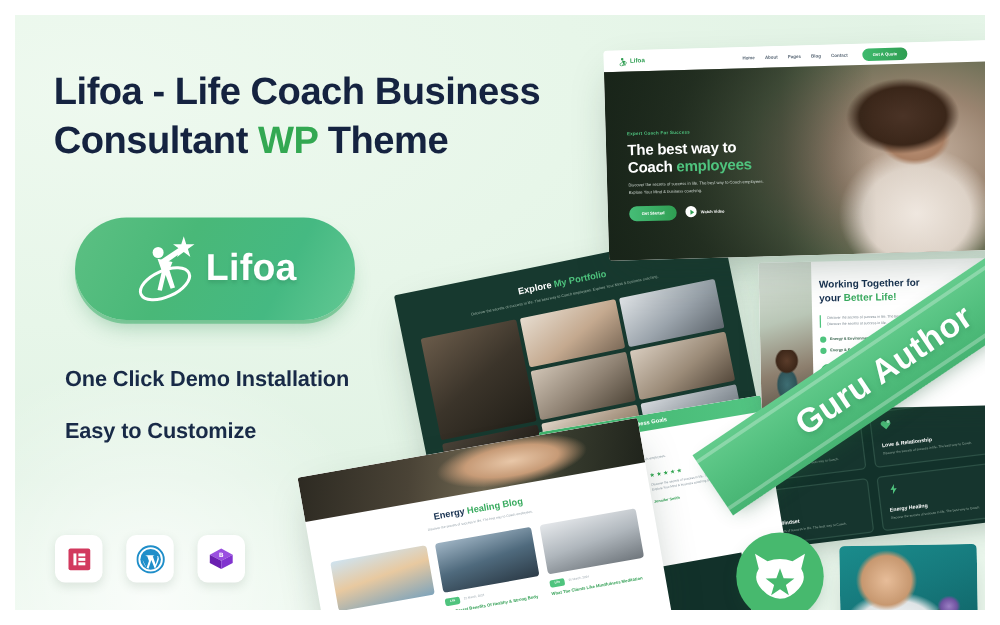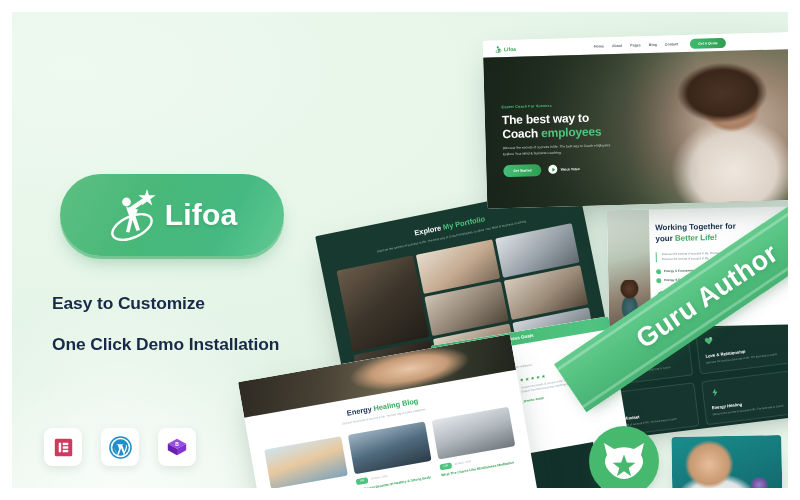--- a/index.html
+++ b/index.html
@@ -355,35 +355,36 @@
     box-shadow:0 6px 16px -6px rgba(30,90,55,.45);
     display:flex; align-items:center; justify-content:center;
   }
 </style>
 </head>
 <body>
 
 <div id="canvas">
   <div id="panel">
 
+    <h1 class="headline"><span>Lifoa - Life Coach Business Consultant </span><span class="wp">WP</span><span> Theme</span></h1>
 
     <div class="logo-pill">
       <svg class="logo-mark" viewBox="0 0 54 56">
         <ellipse cx="25" cy="40" rx="21" ry="10.5" fill="none" stroke="#ffffff" stroke-width="2.4" transform="rotate(-24 25 40)"></ellipse>
         <circle cx="19.5" cy="15" r="4.4" fill="#ffffff"></circle>
         <path d="M19 20 L22.5 30 L19 45 L22.5 45.5 L25.5 33 L29.5 44 L33 43 L28.5 29 L31 22.5 Z" fill="#ffffff"></path>
         <path d="M20 22 L38 10 L40 13.6 L22.5 26 Z" fill="#ffffff"></path>
         <path d="M40 2 L42 8.3 L48.6 8.3 L43.3 12.2 L45.3 18.5 L40 14.6 L34.7 18.5 L36.7 12.2 L31.4 8.3 L38 8.3 Z" fill="#ffffff"></path>
       </svg>
       <span class="logo-word">Lifoa</span>
     </div>
 
     <div class="features">
+      <div class="feature">One Click Demo Installation</div>
       <div class="feature">Easy to Customize</div>
-      <div class="feature">One Click Demo Installation</div>
     </div>
 
     <div class="badges">
       <div class="badge">
         <svg width="19" height="19" viewBox="0 0 24 24">
           <rect x="1" y="1" width="22" height="22" rx="2" fill="#d2395e"></rect>
           <rect x="6" y="6" width="3" height="12" fill="#ffffff"></rect>
           <rect x="11" y="6" width="7" height="3" fill="#ffffff"></rect>
           <rect x="11" y="10.5" width="7" height="3" fill="#ffffff"></rect>
           <rect x="11" y="15" width="7" height="3" fill="#ffffff"></rect>

